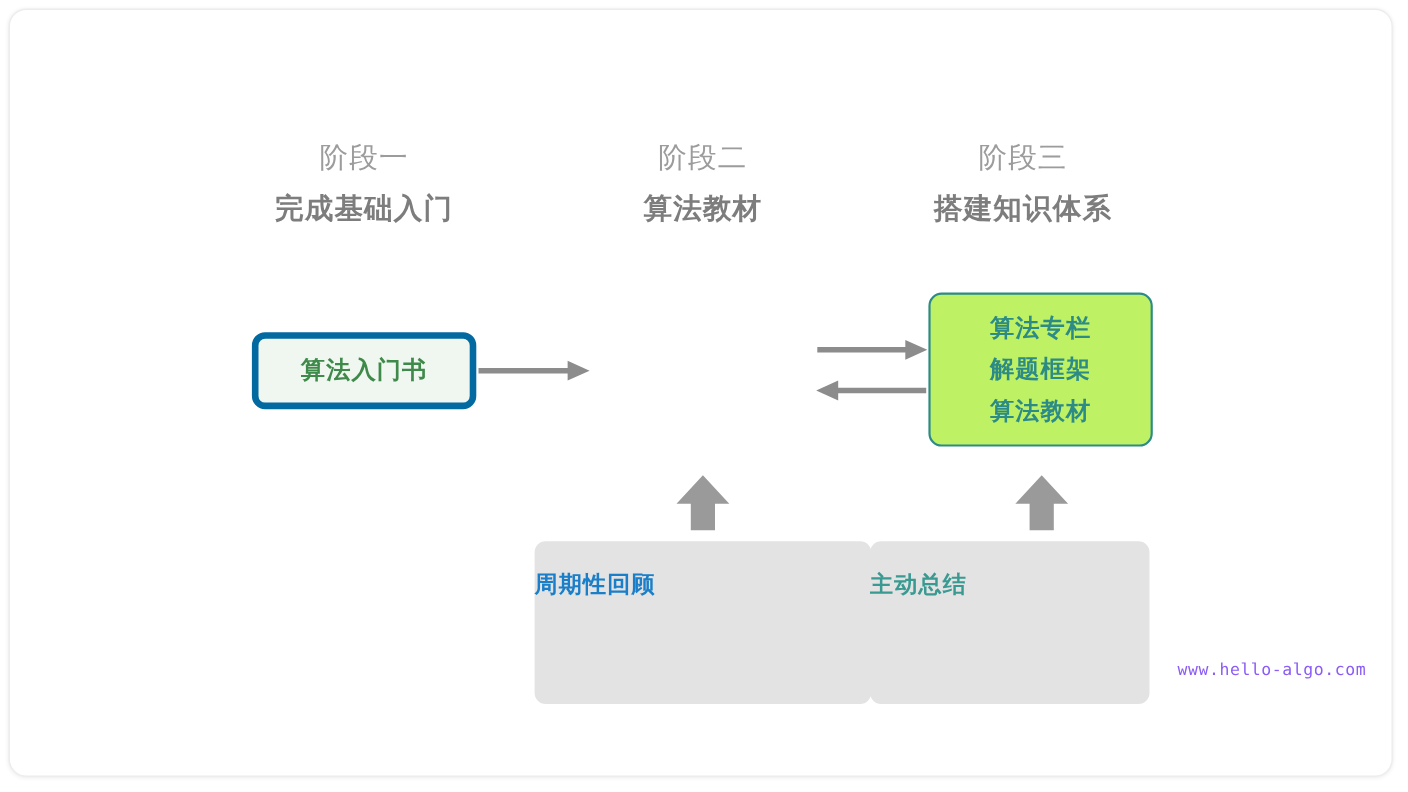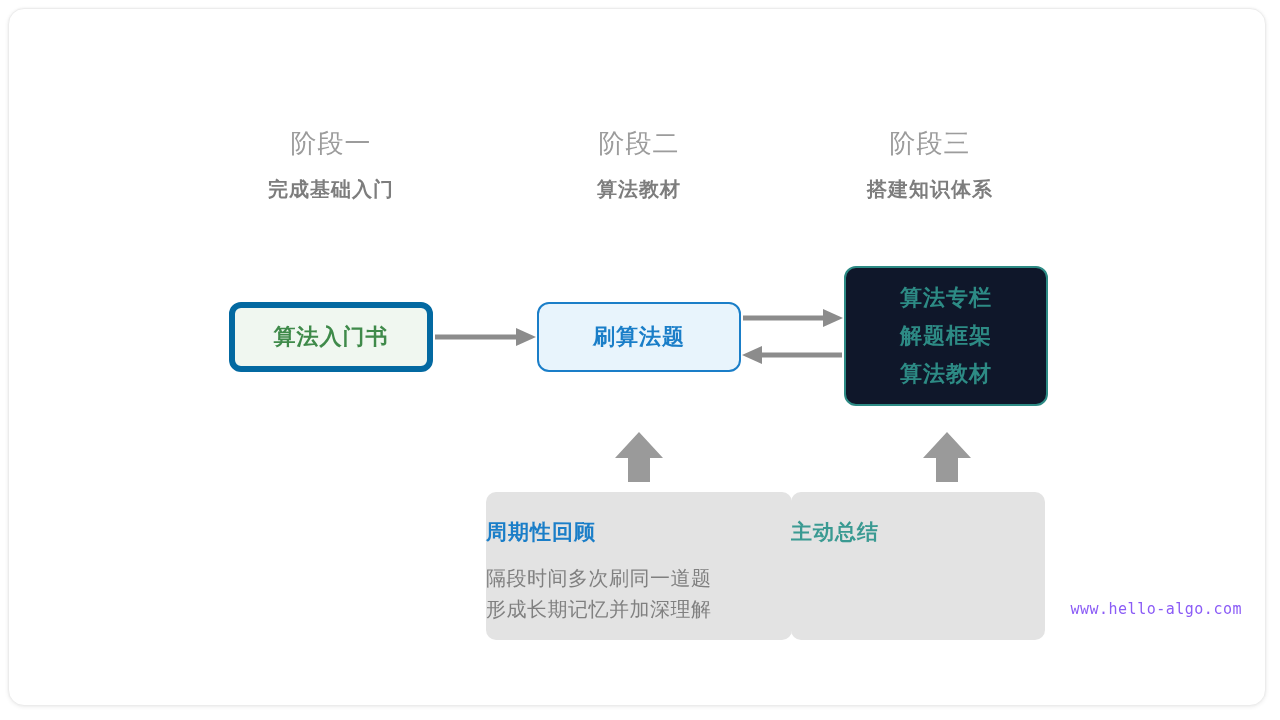--- a/index.html
+++ b/index.html
@@ -42,21 +42,21 @@
   }
   .stage-name {
     font-size: 26px;
     color: #9c9c9c;
     font-weight: 400;
     letter-spacing: 1px;
     line-height: 34px;
     white-space: nowrap;
   }
   .stage-goal {
-    font-size: 20px;
+    font-size: 26px;
     color: #7d7d7d;
     font-weight: bold;
     letter-spacing: 1px;
     line-height: 30px;
     margin-top: 14px;
     white-space: nowrap;
   }
 
   #stage-1 { left: 201px; top: 126px; }
   #stage-2 { left: 509px; top: 126px; }
@@ -89,21 +89,21 @@
     width: 204px; height: 70px;
     background: #e8f4fc;
     border: 2px solid #1a7ec8;
     color: #1a7ec8;
     font-size: 22px;
   }
 
   #node-resources {
     left: 844px; top: 266px;
     width: 204px; height: 140px;
-    background: #0f172a;
+    background: #bef264;
     border: 2px solid #2d8b85;
     color: #2d8b85;
     font-size: 22px;
   }
   #node-resources .line { line-height: 38px; }
 
   
   .tip {
     position: absolute;
     box-sizing: border-box;
@@ -169,36 +169,29 @@
 
   <div class="stage" id="stage-3">
     <div class="stage-name">阶段三</div>
     <div class="stage-goal">搭建知识体系</div>
   </div>
 
   <div class="node" id="node-book">
     <div class="line">算法入门书</div>
   </div>
 
-  <div class="node" id="node-practice">
-    <div class="line">刷算法题</div>
-  </div>
 
   <div class="node" id="node-resources">
     <div class="line">算法专栏</div>
     <div class="line">解题框架</div>
     <div class="line">算法教材</div>
   </div>
 
   <div class="tip" id="tip-review">
     <div class="tip-title">周期性回顾</div>
-    <div class="tip-body">
-      <div>隔段时间多次刷同一道题</div>
-      <div>形成长期记忆并加深理解</div>
-    </div>
   </div>
 
   <div class="tip" id="tip-summary">
     <div class="tip-title">主动总结</div>
   </div>
 
   <svg id="arrows" viewBox="0 0 1280 720">
 
     <g>
       <line x1="435" y1="337" x2="518" y2="337" stroke="#8c8c8c" stroke-width="5"></line>

